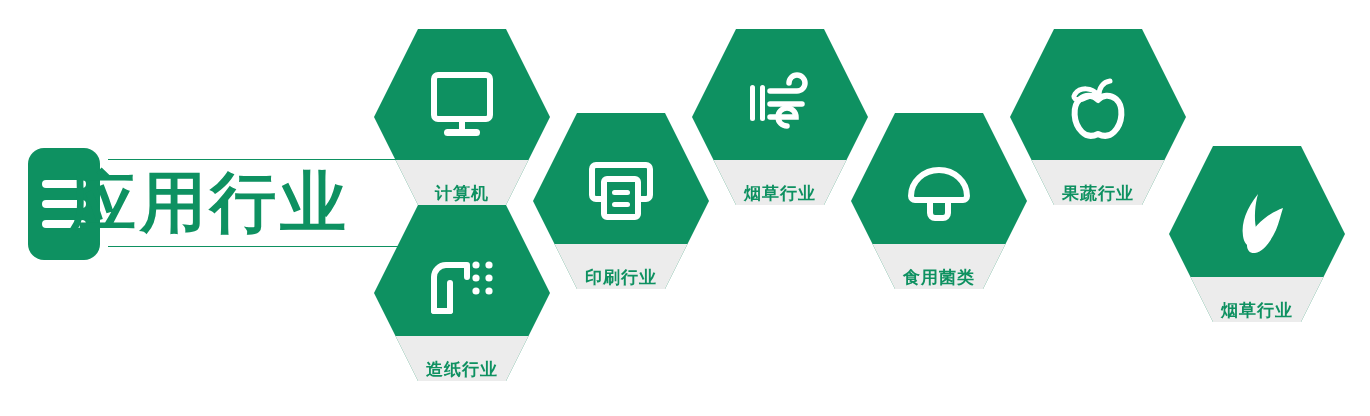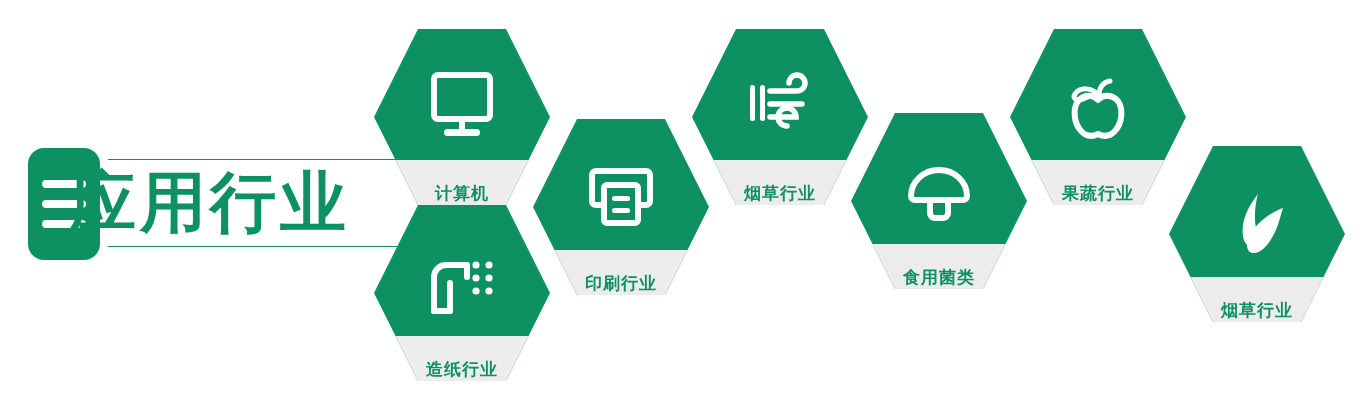--- a/index.html
+++ b/index.html
@@ -165,21 +165,21 @@
         <rect x="12" y="8" width="56" height="44" rx="4" ry="4" fill="none" stroke="#ffffff" stroke-width="6"></rect>
         <rect x="22" y="62" width="36" height="7" rx="3.5" ry="3.5" fill="#ffffff"></rect>
         <rect x="37" y="52" width="6" height="10" fill="#ffffff"></rect>
       </svg>
     </div>
     <div class="hex-label">
       <span>计算机</span>
     </div>
   </div>
 
-  <div class="hex" style="left:533px; top:119px;font-family:Liberation Serif, serif;">
+  <div class="hex" style="left:533px; top:113px;font-family:Liberation Serif, serif;">
     <svg viewBox="0 0 176 176">
       <defs>
         <clipPath id="clip1">
             <polygon points="44,0 132,0 176,88 132,176 44,176 0,88"></polygon>
           </clipPath>
       </defs>
       <g clip-path="url(#clip1)">
         <rect x="0" y="0" width="176" height="176" fill="#0e9161"></rect>
         <rect x="0" y="131" width="176" height="45" fill="#ececec"></rect>
       </g>

